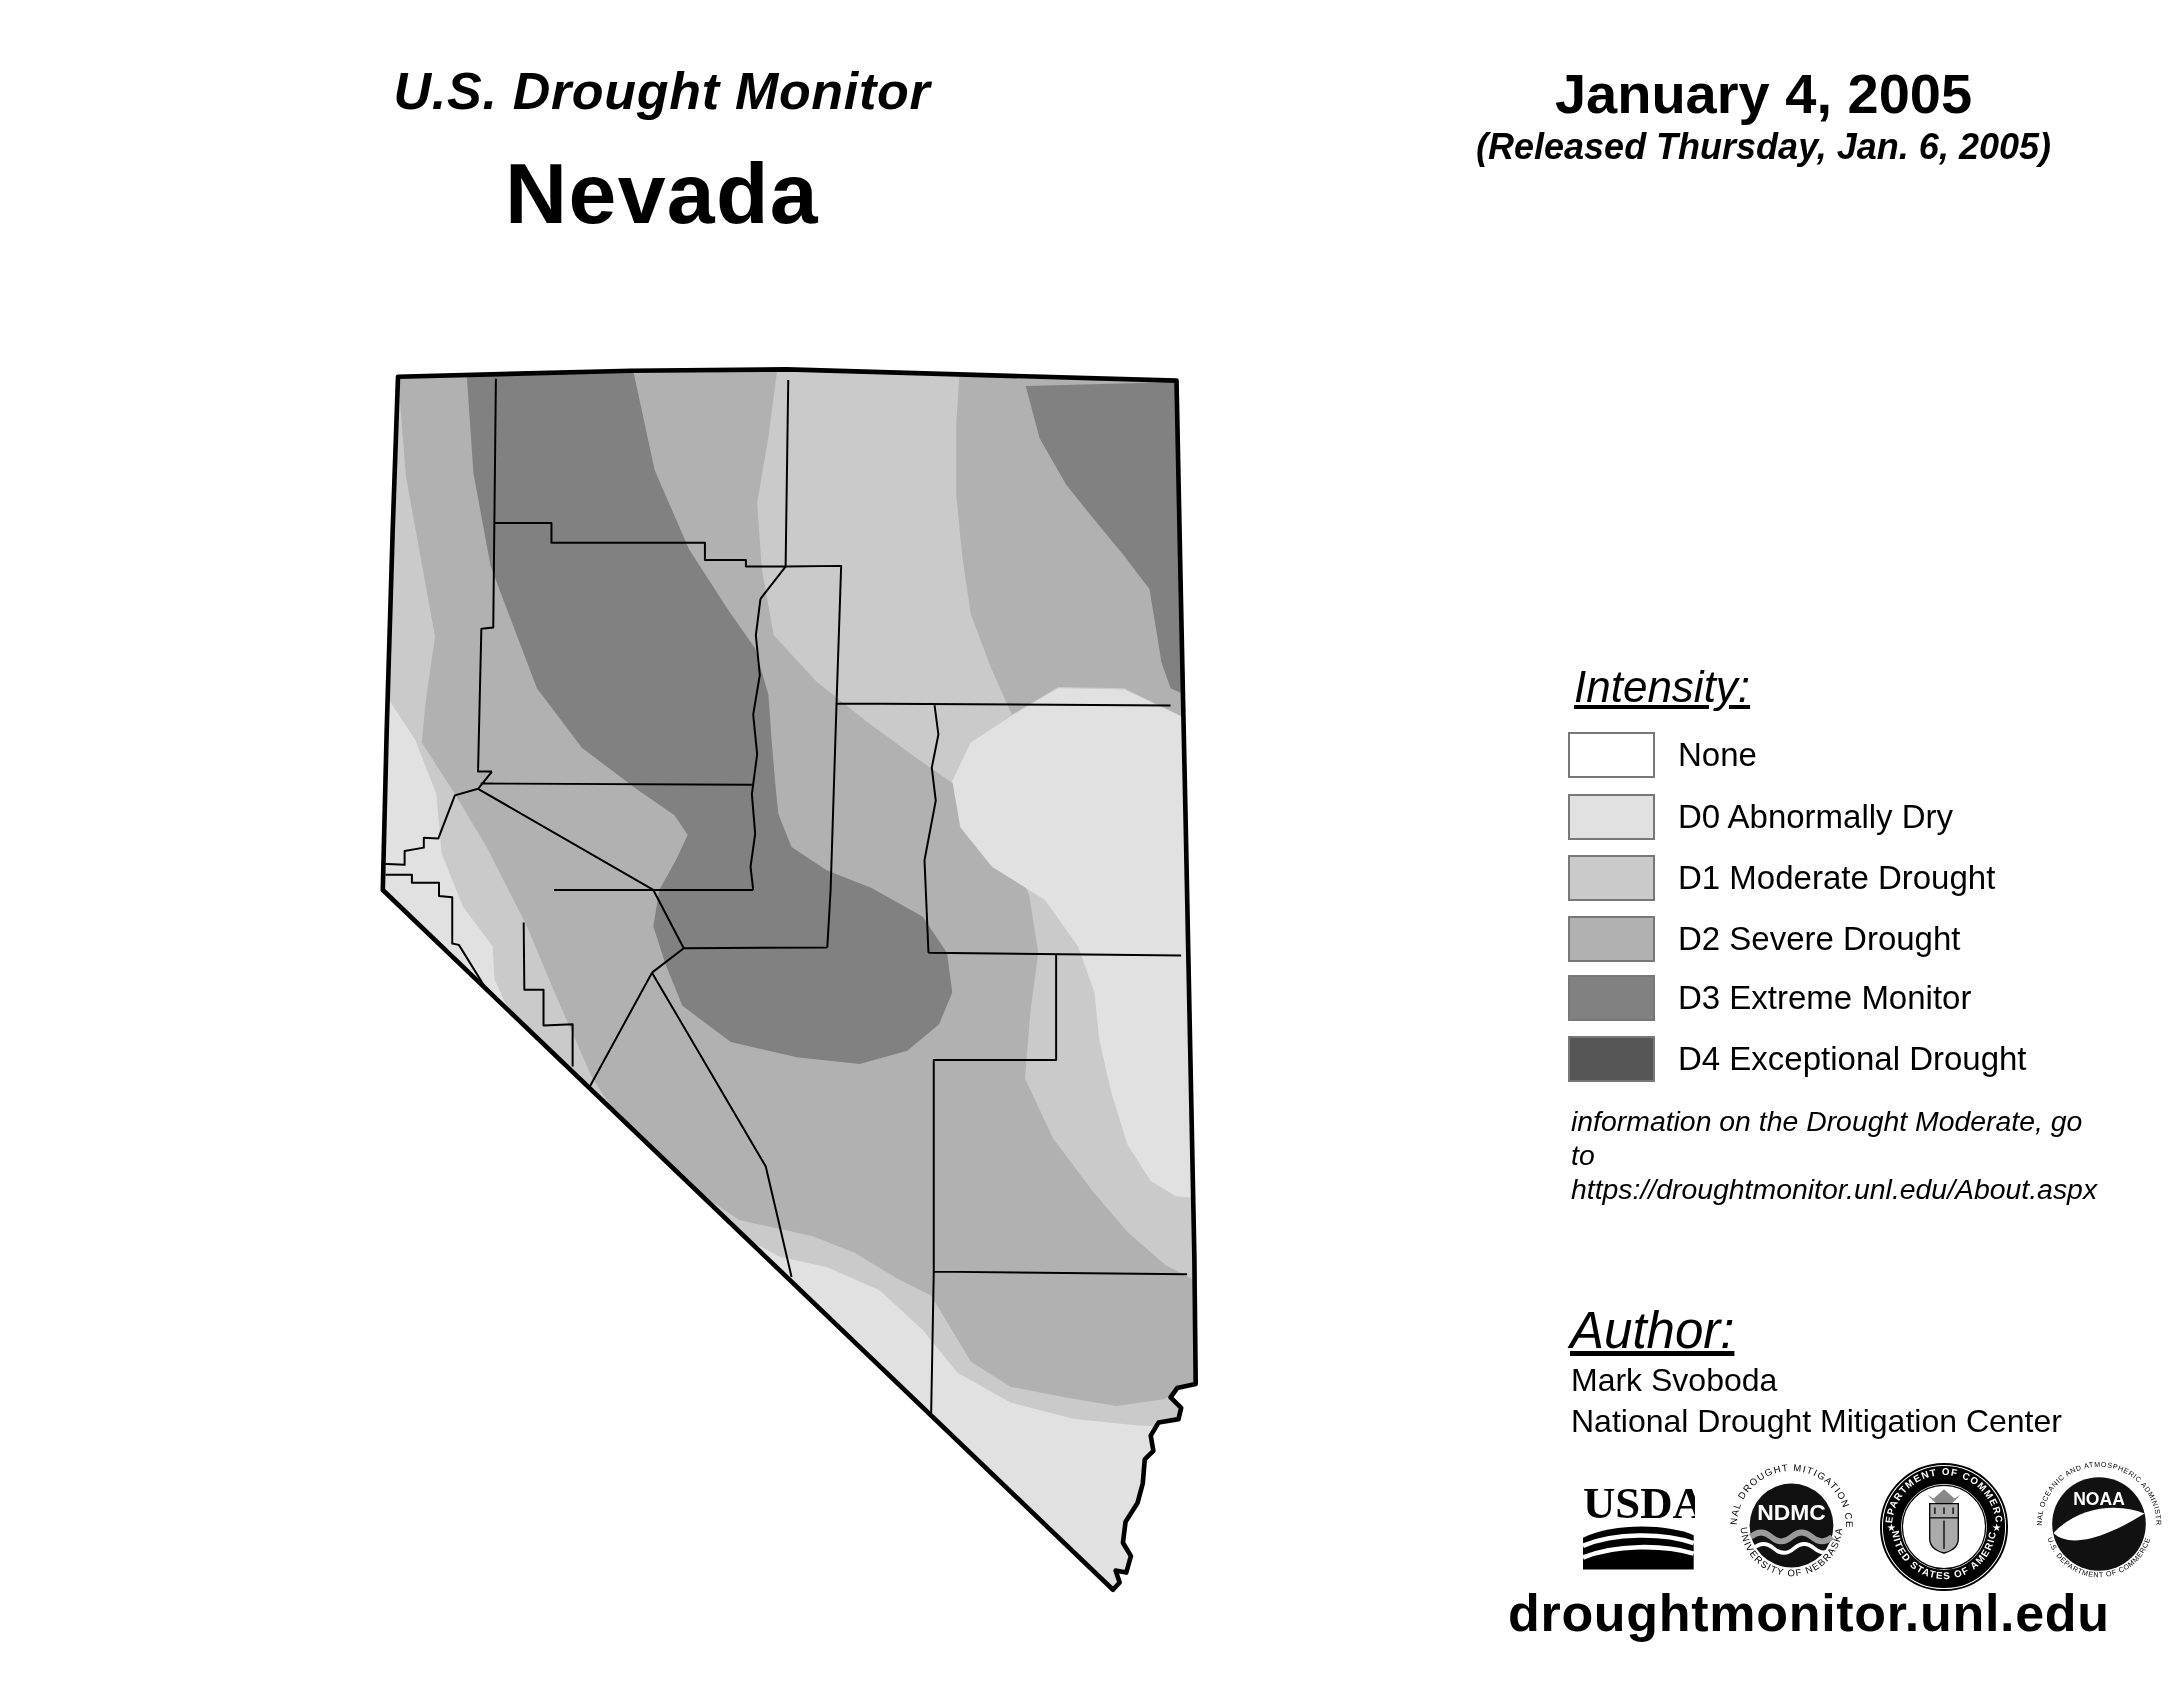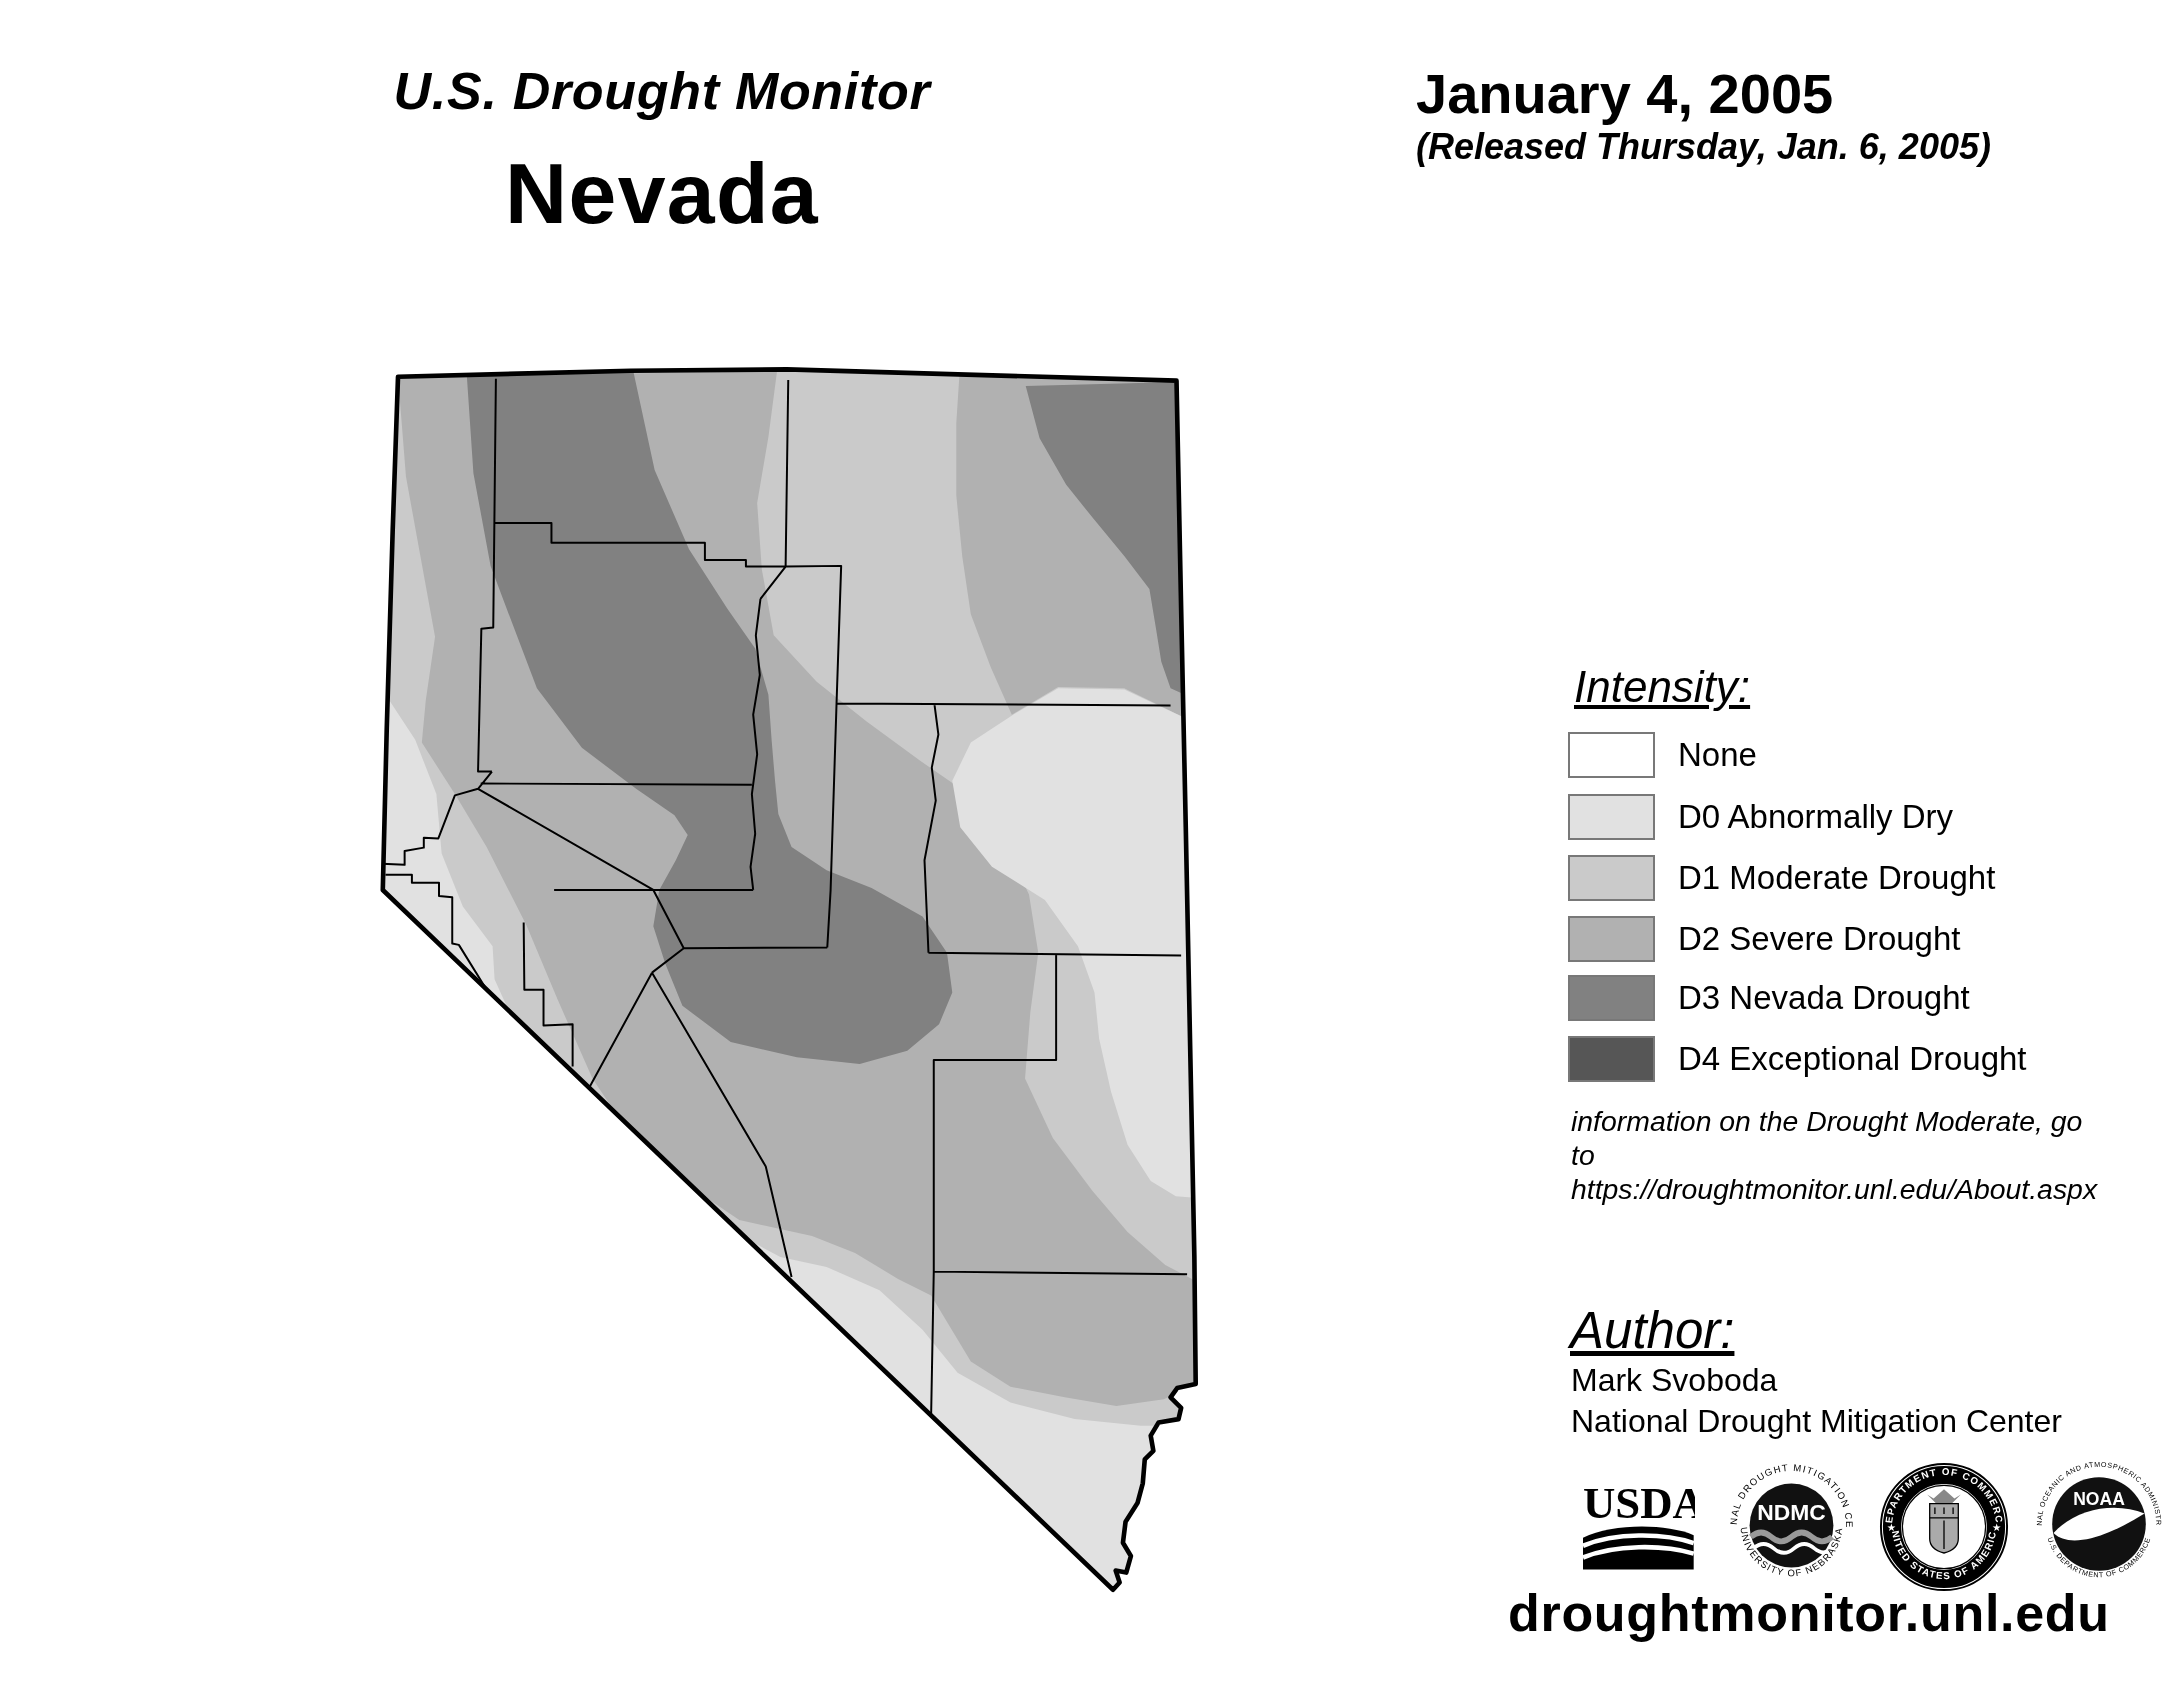--- a/index.html
+++ b/index.html
@@ -3,21 +3,21 @@
 <meta charset="utf-8">
 <style>
   html,body{margin:0;padding:0;background:#ffffff;}
   body{width:2183px;height:1687px;position:relative;overflow:hidden;
        font-family:"Liberation Sans", sans-serif;color:#000;}
   .abs{position:absolute;}
   .title1{left:232px;top:61px;width:860px;text-align:center;
           font-size:52px;font-weight:bold;font-style:italic;letter-spacing:0.7px;}
   .title2{left:232px;top:144px;width:860px;text-align:center;
           font-size:86px;font-weight:bold;letter-spacing:1.3px;}
-  .dateblock{left:1416px;top:61px;width:695px;text-align:left;}
+  .dateblock{left:1416px;top:61px;width:695px;text-align:center;}
   .date1{font-size:56px;font-weight:bold;}
   .date2{font-size:36px;font-weight:bold;font-style:italic;}
   .date3{font-size:34px;font-weight:bold;margin-top:14.6px;}
   .legend-heading{left:1567px;top:662px;font-size:44px;font-style:italic;
           text-decoration:underline;margin-left:7px;}
   .legend-row{left:1568px;height:46px;}
   .swatch{position:absolute;left:0;top:0;width:87px;height:46px;
           border:2.6px solid #787878;box-sizing:border-box;}
   .legend-label{position:absolute;left:110px;top:0;line-height:46px;font-size:33px;white-space:nowrap;}
   .disclaimer{left:1571px;top:1104px;width:516px;font-size:28.4px;font-style:italic;line-height:34px;}
@@ -103,21 +103,21 @@
 <div class="abs legend-row" style="top:855px;">
   <span class="swatch" style="background: rgb(202, 202, 202);"></span>
   <span class="legend-label">D1 Moderate Drought</span>
 </div>
 <div class="abs legend-row" style="top:916px;">
   <span class="swatch" style="background: rgb(177, 177, 177);"></span>
   <span class="legend-label">D2 Severe Drought</span>
 </div>
 <div class="abs legend-row" style="top:975px;">
   <span class="swatch" style="background: rgb(129, 129, 129);"></span>
-  <span class="legend-label">D3 Nevada Drought</span>
+  <span class="legend-label">D3 Extreme Monitor</span>
 </div>
 <div class="abs legend-row" style="top:1036px;">
   <span class="swatch" style="background: rgb(86, 86, 86);"></span>
   <span class="legend-label">D4 Exceptional Drought</span>
 </div>
 
 <div class="abs disclaimer">
   <div>information on the Drought Moderate, go to</div>
   <div>https://droughtmonitor.unl.edu/About.aspx</div>
 </div>

